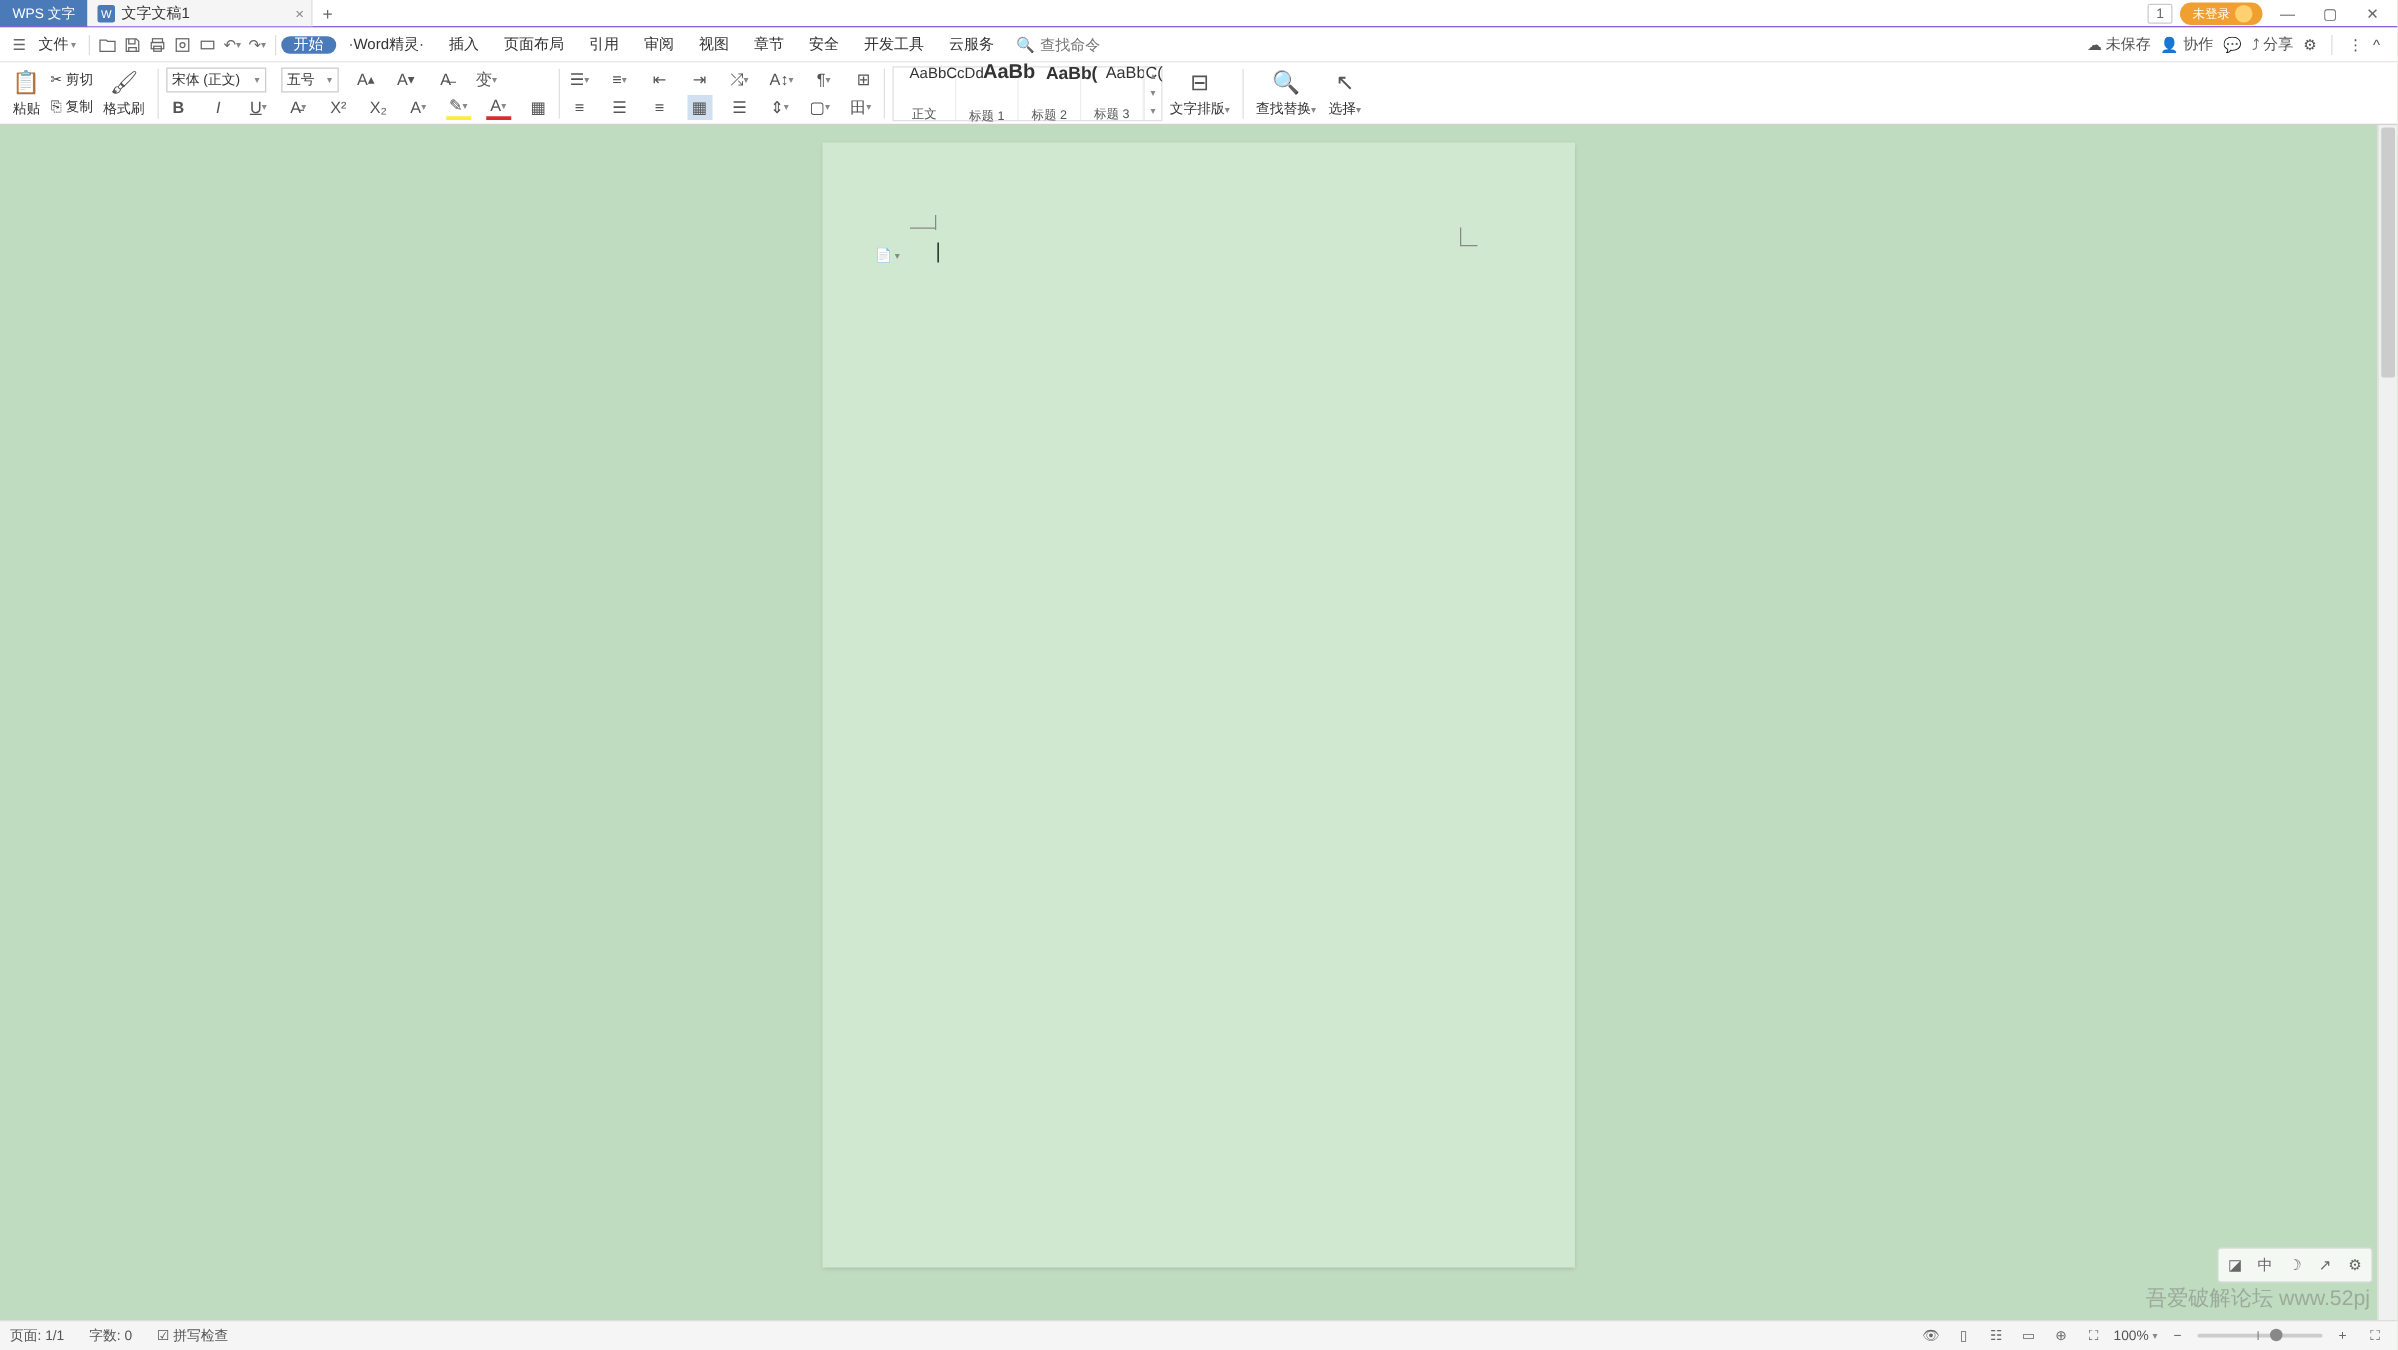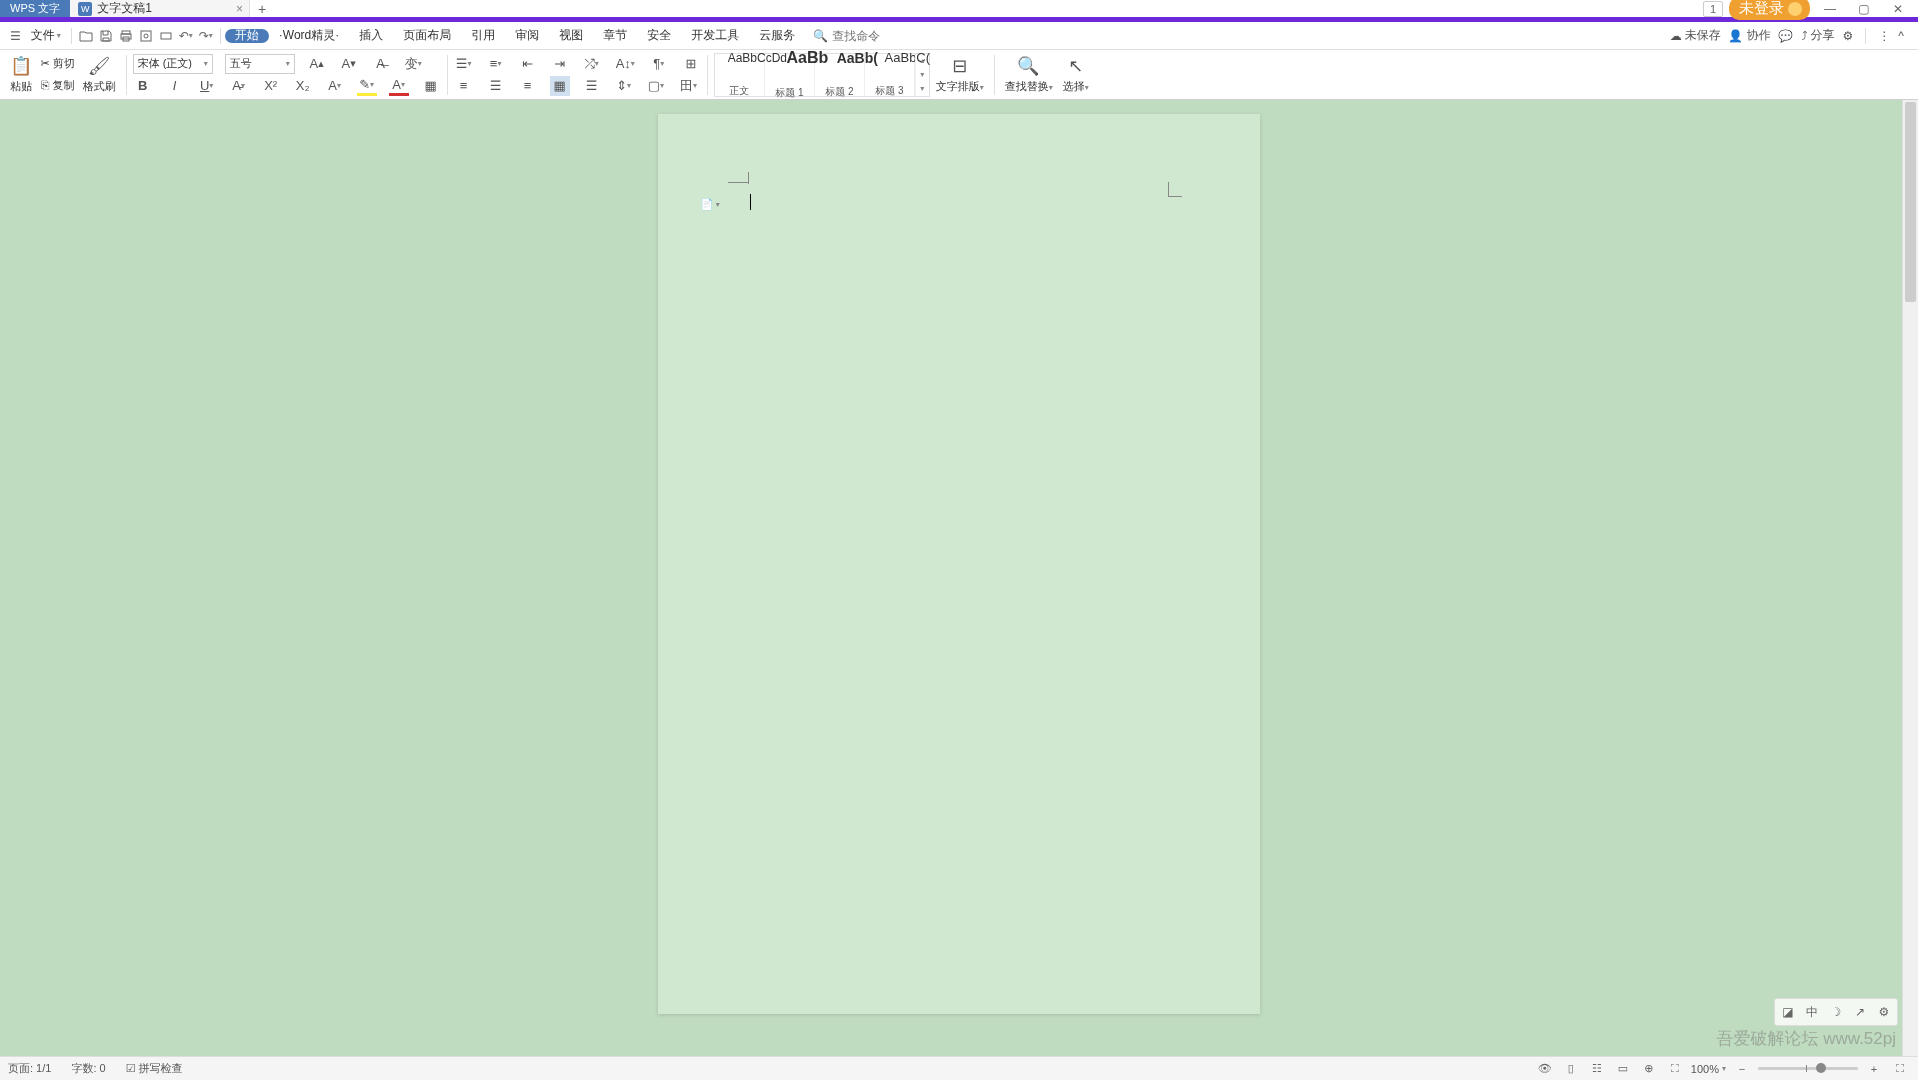--- a/index.html
+++ b/index.html
@@ -1,28 +1,28 @@
 <!DOCTYPE html>
 <html><head>
 <meta charset="utf-8">
 <style>
 * { margin: 0; padding: 0; box-sizing: border-box; font-family: "Microsoft YaHei", "SimSun", sans-serif; }
 body { width: 1918px; height: 1080px; overflow: hidden; background: #fff; font-size: 12px; color: #333; position: relative; }
 
 
-.title-bar { height: 22px; background: #fff; display: flex; align-items: stretch; border-bottom: 5px solid #6d28d9; }
+.title-bar { height: 22px; background: #fff; display: flex; align-items: stretch; border-bottom: 1px solid #6d28d9; }
 .app-label { background: #4a7ab8; color: #fff; padding: 0 10px; display: flex; align-items: center; font-size: 11px; }
 .tab { display: flex; align-items: center; padding: 0 8px; border-right: 1px solid #e0e0e0; min-width: 180px; position: relative; background: #f5f5f5; }
 .tab-icon { width: 14px; height: 14px; background: #4a7ab8; color: #fff; display: flex; align-items: center; justify-content: center; font-size: 9px; margin-right: 5px; border-radius: 2px; }
 .tab-close { position: absolute; right: 6px; color: #888; cursor: pointer; }
 .tab-add { width: 24px; display: flex; align-items: center; justify-content: center; color: #666; cursor: pointer; font-size: 14px; }
 .title-spacer { flex: 1; }
 .title-right { display: flex; align-items: center; gap: 6px; padding-right: 6px; }
 .title-icon-box { width: 20px; height: 16px; border: 1px solid #ccc; display: flex; align-items: center; justify-content: center; font-size: 11px; border-radius: 2px; color: #666; }
-.login-pill { background: #f0a030; color: #fff; padding: 2px 8px 2px 10px; border-radius: 10px; font-size: 15px; display: flex; align-items: center; gap: 4px; }
+.login-pill { background: #f0a030; color: #fff; padding: 2px 8px 2px 10px; border-radius: 10px; font-size: 10px; display: flex; align-items: flex-end; gap: 4px; }
 .login-avatar { width: 14px; height: 14px; background: #ffd070; border-radius: 50%; }
 .win-ctrl { width: 28px; height: 22px; display: flex; align-items: center; justify-content: center; color: #666; cursor: pointer; }
 
 
 .menu-bar { height: 28px; background: #fff; display: flex; align-items: center; border-bottom: 1px solid #e0e0e0; padding: 0 6px; }
 .hamburger { padding: 0 4px; color: #666; cursor: pointer; }
 .file-menu { padding: 0 6px; display: flex; align-items: center; gap: 2px; cursor: pointer; }
 .menu-divider { width: 1px; height: 16px; background: #ddd; margin: 0 4px; }
 .qat-icon { width: 20px; height: 20px; display: flex; align-items: center; justify-content: center; color: #666; cursor: pointer; }
 .menu-tab { padding: 0 10px; height: 28px; display: flex; align-items: center; cursor: pointer; color: #333; }
@@ -36,21 +36,21 @@
 .ribbon { height: 50px; background: #fff; display: flex; align-items: center; border-bottom: 1px solid #d0d0d0; padding: 0 6px; gap: 2px; }
 .ribbon-divider { width: 1px; height: 40px; background: #e0e0e0; margin: 0 4px; }
 .big-btn { display: flex; flex-direction: column; align-items: center; gap: 2px; padding: 2px 4px; cursor: pointer; }
 .big-btn-icon { font-size: 18px; color: #555; }
 .big-btn-label { font-size: 11px; color: #333; }
 .small-btn-row { display: flex; align-items: center; gap: 12px; }
 .small-btn { height: 20px; min-width: 20px; display: flex; align-items: center; justify-content: center; color: #555; cursor: pointer; padding: 0 2px; font-size: 13px; }
 .small-btn.lbl { font-size: 11px; color: #333; gap: 3px; }
 .mini-stack { display: flex; flex-direction: column; gap: 2px; }
 .font-name { width: 80px; height: 20px; border: 1px solid #ccc; padding: 0 4px; font-size: 11px; display: flex; align-items: center; justify-content: space-between; }
-.font-size { width: 70px; height: 20px; border: 1px solid #ccc; padding: 0 4px; font-size: 11px; display: flex; align-items: center; justify-content: space-between; }
+.font-size { width: 46px; height: 20px; border: 1px solid #ccc; padding: 0 4px; font-size: 11px; display: flex; align-items: center; justify-content: space-between; }
 .styles-gallery { display: flex; align-items: stretch; border: 1px solid #e0e0e0; height: 44px; }
 .style-item { width: 50px; display: flex; flex-direction: column; align-items: center; justify-content: center; border-right: 1px solid #eee; padding: 2px; }
 .style-preview { font-size: 12px; color: #333; line-height: 1; margin-left: 36px; }
 .style-preview.big { font-size: 16px; font-weight: bold; }
 .style-label { font-size: 10px; color: #555; margin-top: 20px; }
 .style-more { width: 14px; display: flex; flex-direction: column; justify-content: space-around; border-left: 1px solid #eee; }
 .style-more span { font-size: 8px; text-align: center; color: #888; }
 
 
 .doc-area { position: absolute; top: 100px; left: 0; right: 0; bottom: 24px; background: #c0dcc0; overflow: hidden; }

